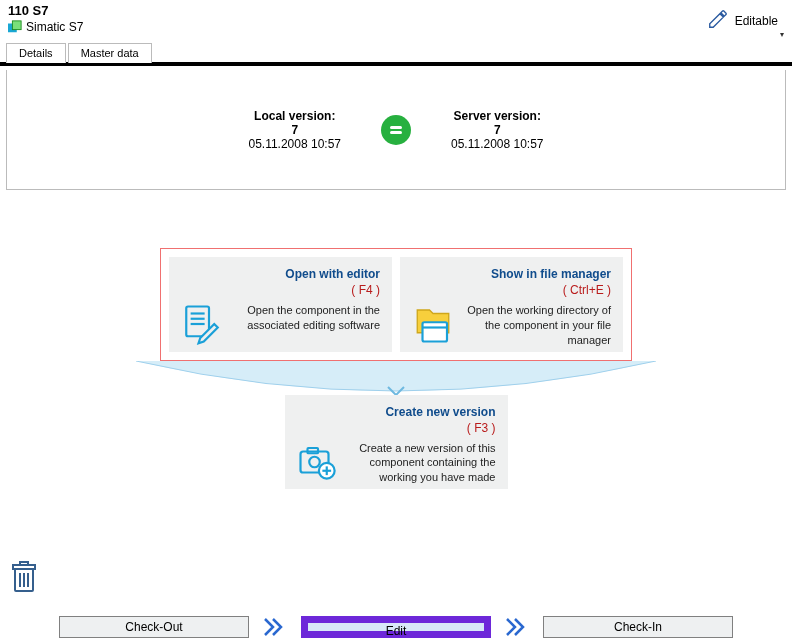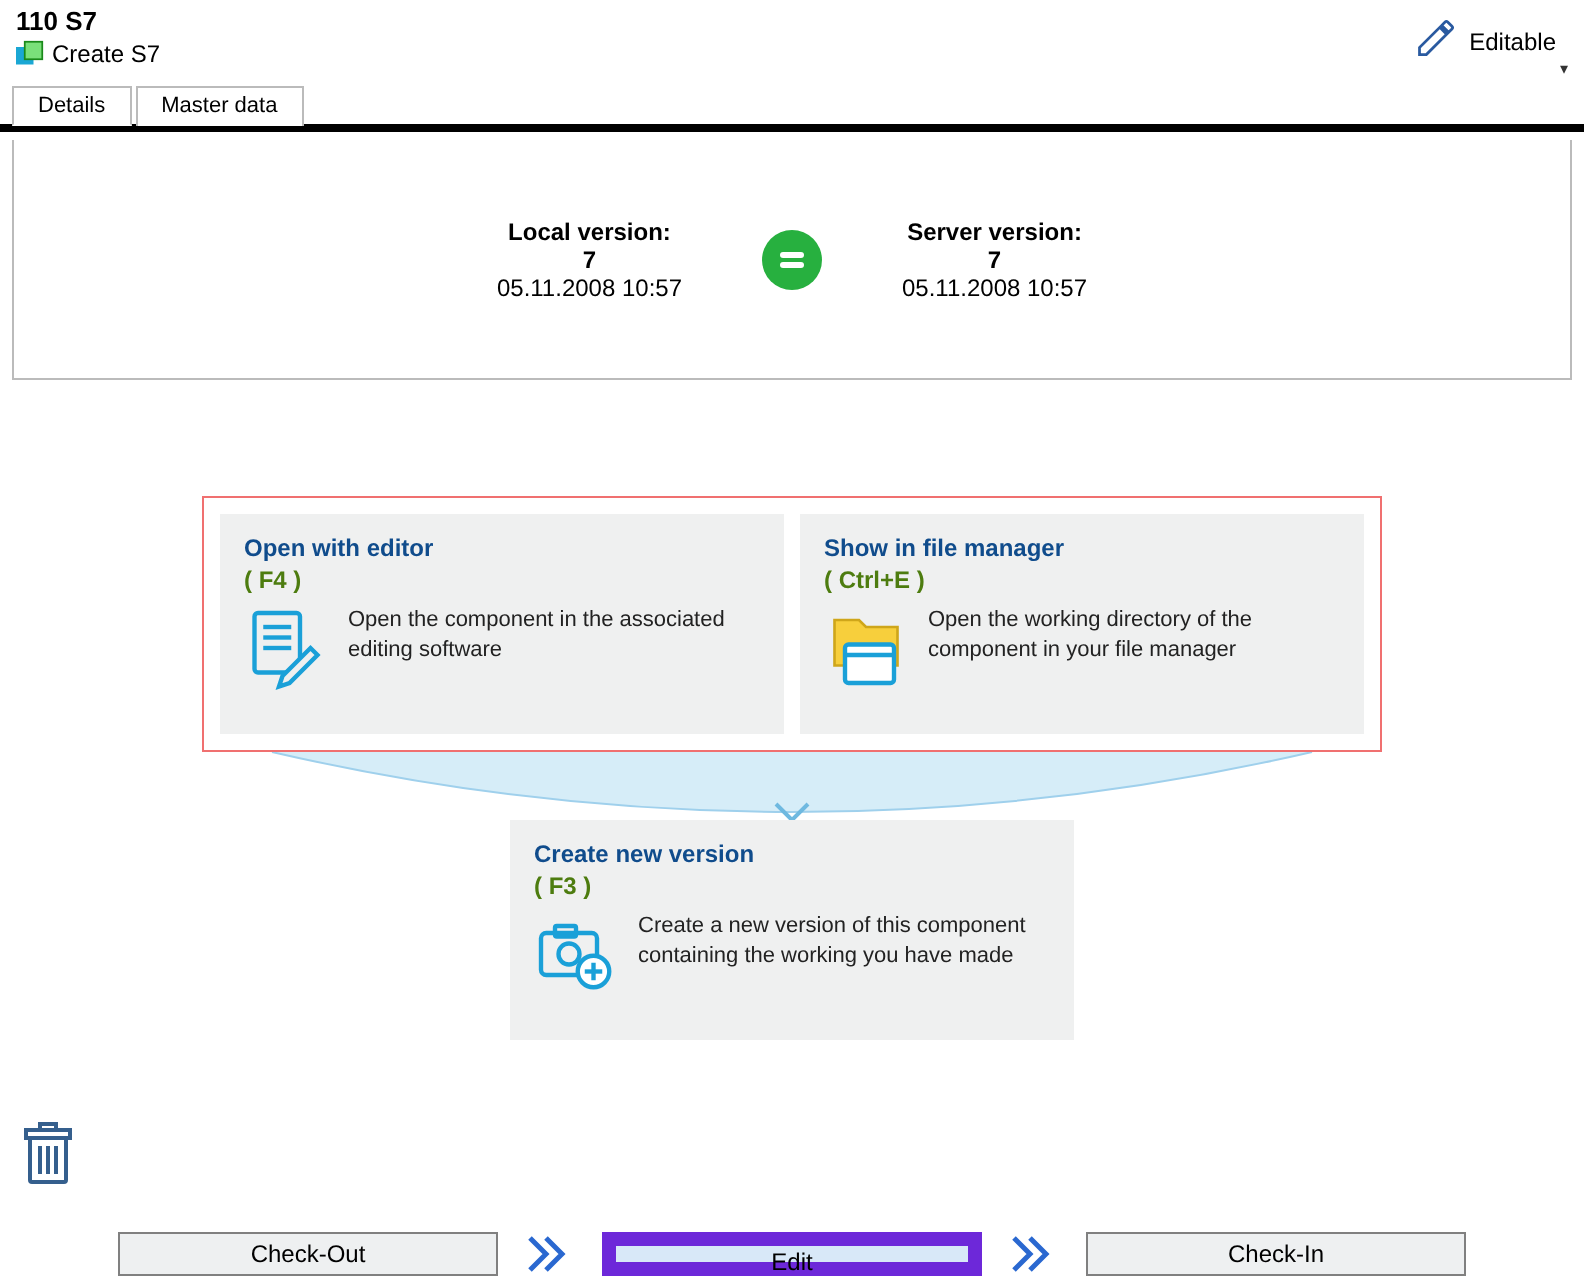--- a/index.html
+++ b/index.html
@@ -103,32 +103,33 @@
     align-items: center;
   }
   .cards-row {
     border: 1px solid #f07070;
     padding: 8px;
     display: flex;
     gap: 8px;
   }
   .card {
     background: #eff0f0;
-    width: 282px;
-    padding: 10px 12px 22px 12px;
+    width: 223px;
+    padding: 10px 12px 4px 12px;
+    text-align: right;
   }
   .card h4 {
     margin: 0 0 2px 0;
     color: #104c8c;
     font-size: 12px;
     font-weight: bold;
   }
   .card .shortcut {
-    color: #4d7c0f;
-    font-weight: bold;
+    color: #b91c1c;
+    font-weight: normal;
     margin: 0 0 6px 0;
   }
   .card .body {
     display: flex;
     gap: 10px;
     align-items: flex-start;
   }
   .card .desc {
     font-size: 11px;
     color: #222;
@@ -181,21 +182,21 @@
 
 <div class="header">
   <div class="title-line">110 S7</div>
   <div class="sub-line">
     <span class="plc-icon">
       <svg viewBox="0 0 16 16">
         <rect x="0" y="4" width="10" height="10" fill="#1aa7d4"></rect>
         <rect x="5" y="1" width="10" height="10" fill="#7ae07a" stroke="#1a8a1a"></rect>
       </svg>
     </span>
-    <span>Create S7</span>
+    <span>Simatic S7</span>
   </div>
   <div class="editable-btn">
     <span>
       <svg width="22" height="22" viewBox="0 0 24 24">
         <path d="M3 17.25V21h3.75L17.81 9.94l-3.75-3.75L3 17.25zM20.71 7.04a1 1 0 0 0 0-1.41l-2.34-2.34a1 1 0 0 0-1.41 0l-1.83 1.83 3.75 3.75 1.83-1.83z" fill="none" stroke="#2a5aa0" stroke-width="1.5"></path>
       </svg>
     </span>
     <span>Editable</span>
     <span class="drop-arrow">▾</span>
   </div>

